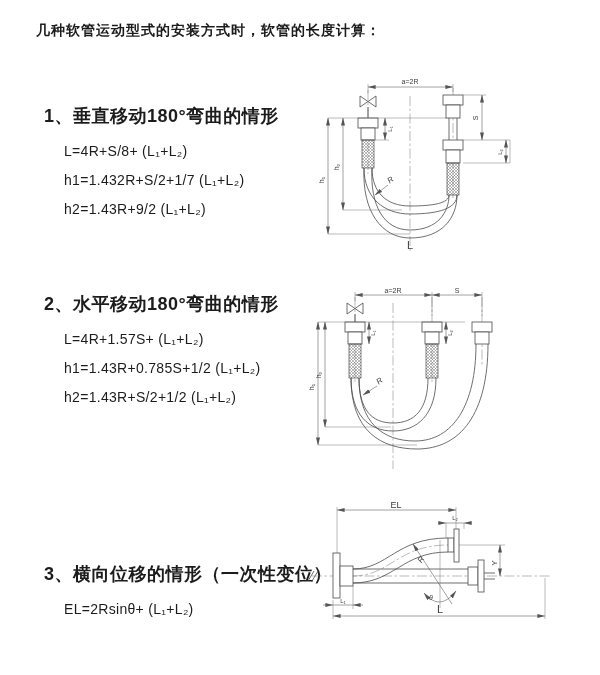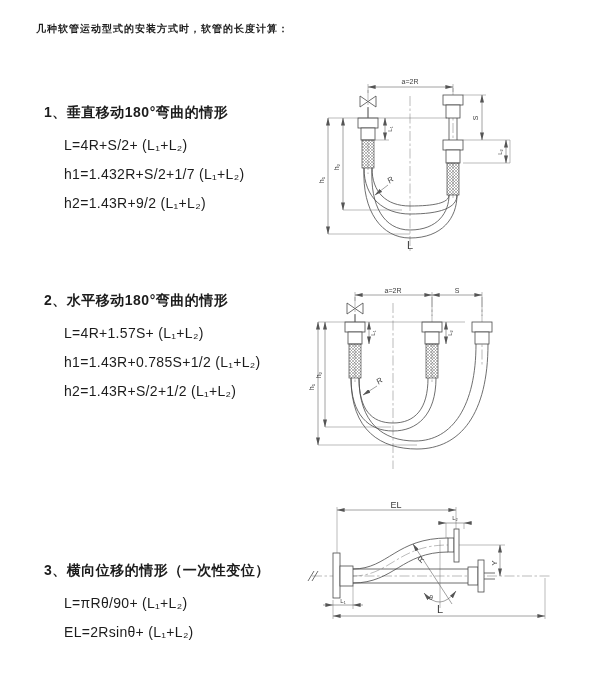--- a/index.html
+++ b/index.html
@@ -1,24 +1,24 @@
 <!DOCTYPE html>
 <html><head>
 <meta charset="utf-8">
 <style>
   html,body{margin:0;padding:0;background:#fff;}
   #page{position:relative;width:600px;height:675px;background:#ffffff;overflow:hidden;
         font-family:"Liberation Sans","DejaVu Sans",sans-serif;color:#1c1c1c;
         border-bottom:1px solid #e3e3e3;}
-  .title{position:absolute;left:36px;top:22px;font-size:10px;font-weight:bold;letter-spacing:1px;}
+  .title{position:absolute;left:36px;top:22px;font-size:14px;font-weight:bold;letter-spacing:1px;}
   .section{position:absolute;left:44px;}
   .sec1{top:104px;}
   .sec2{top:292px;}
   .sec3{top:518px;margin-top:44px;}
-  .heading{font-size:14px;font-weight:bold;letter-spacing:0.5px;margin-bottom:9px;}
+  .heading{font-size:18px;font-weight:bold;letter-spacing:0.5px;margin-bottom:9px;}
   .formulas{margin-left:20px;font-size:14px;}
   .formulas div{line-height:29px;white-space:nowrap;letter-spacing:0.3px;}
   svg{position:absolute;overflow:visible;}
   #d1{left:312px;top:72px;}
   #d2{left:305px;top:283px;}
   #d3{left:300px;top:498px;}
   svg text{font-family:"Liberation Sans","DejaVu Sans",sans-serif;fill:#3c3c3c;}
   .geo{stroke:#4a4a4a;stroke-width:0.8;fill:none;}
   .fit{stroke:#4a4a4a;stroke-width:0.8;fill:#ffffff;}
   .braid{stroke:#4a4a4a;stroke-width:0.7;}
@@ -29,39 +29,38 @@
 </head>
 <body>
 
 <div id="page">
 
   <div class="title">几种软管运动型式的安装方式时，软管的长度计算：</div>
 
   <div class="section sec1">
     <div class="heading">1、垂直移动180°弯曲的情形</div>
     <div class="formulas">
-      <div>L=4R+S/2+ (L₁+L₂)</div>
+      <div>L=4R+S/8+ (L₁+L₂)</div>
       <div>h1=1.432R+S/2+1/7 (L₁+L₂)</div>
       <div>h2=1.43R+9/2 (L₁+L₂)</div>
     </div>
   </div>
 
   <div class="section sec2">
     <div class="heading">2、水平移动180°弯曲的情形</div>
     <div class="formulas">
       <div>L=4R+1.57S+ (L₁+L₂)</div>
       <div>h1=1.43R+0.785S+1/2 (L₁+L₂)</div>
       <div>h2=1.43R+S/2+1/2 (L₁+L₂)</div>
     </div>
   </div>
 
   <div class="section sec3">
     <div class="heading">3、横向位移的情形（一次性变位）</div>
     <div class="formulas">
-      <div>L=πRθ/90+ (L₁+L₂)</div>
       <div>EL=2Rsinθ+ (L₁+L₂)</div>
     </div>
   </div>
 
   <svg id="d1" width="278" height="188" viewBox="0 0 278 188">
     <defs>
       <marker id="a1" viewBox="0 0 8 4" refX="7.6" refY="2" markerWidth="8" markerHeight="4" markerUnits="userSpaceOnUse" orient="auto-start-reverse">
         <path d="M0,0 L8,2 L0,4 z" fill="#555"></path>
       </marker>
       <pattern id="braid1" width="3" height="3" patternUnits="userSpaceOnUse">

